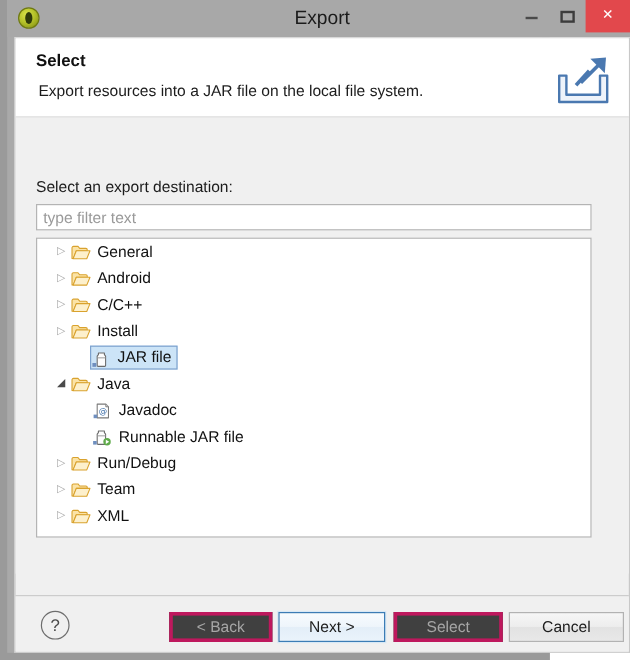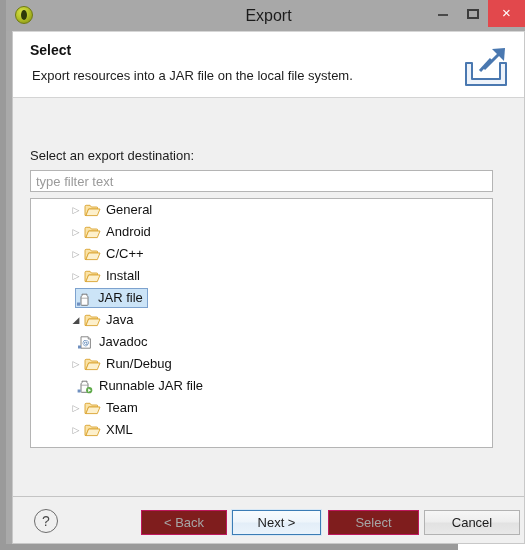--- a/index.html
+++ b/index.html
@@ -190,21 +190,21 @@
     overflow: hidden;
   }
   .tree-row {
     position: relative;
     height: 22px;
     line-height: 22px;
     white-space: nowrap;
     font-size: 13px;
     color: #111111;
   }
-  .tree-row.lvl0 { padding-left: 13px; margin-left: 25px; }
+  .tree-row.lvl0 { padding-left: 13px; }
   .tree-row.lvl1 { padding-left: 45px; }
 
   .twisty {
     display: inline-block;
     width: 14px;
     text-align: center;
     vertical-align: top;
     font-size: 9px;
     color: #a6a6a6;
     font-family: "DejaVu Sans", sans-serif;
@@ -282,22 +282,22 @@
     font-family: "Liberation Sans", sans-serif;
     background: linear-gradient(to bottom, #f6f6f6 0%, #ededed 48%, #e2e2e2 52%, #e8e8e8 100%);
     border: 1px solid #b2b2b2;
     box-sizing: border-box;
     color: #1c1c1c;
     cursor: default;
     padding: 0;
   }
   .dlg-btn.disabled {
     color: #a6a6a6;
-    background: #7f1d1d;
-    border: 1px solid #be185d;
+    background: #404040;
+    border: 3px solid #be185d;
   }
   .dlg-btn.default {
     border: 1px solid #3b7cb5;
     box-shadow: 0 0 0 1px #d8e8f5;
     background: linear-gradient(to bottom, #f7fbfe 0%, #eef5fb 48%, #e3eef8 52%, #eaf3fb 100%);
   }
   .btn-back   { left: 128px; width: 86px; }
   .btn-next   { left: 219px; width: 89px; }
   .btn-finish { left: 315px; width: 91px; }
   .btn-cancel { left: 411px; width: 96px; }
@@ -370,31 +370,31 @@
           <div class="tree-row lvl0"><span class="twisty expanded">◢</span><span class="sel-wrap"><span class="ic"><svg width="17" height="15" viewBox="0 0 17 15">
                   <path d="M1 3.5 A1.2 1.2 0 0 1 2.2 2.3 L6 2.3 L7.4 4 L12.6 4 A1.1 1.1 0 0 1 13.7 5.1 L13.7 6 L4.6 6 L2.2 12.4 L1 12.4 Z" fill="#fbe3a6" stroke="#d9a22e" stroke-width="0.9" stroke-linejoin="round"></path>
                   <path d="M4.6 6 L16 6 L13.3 12.6 L1.9 12.6 Z" fill="#fdf0cc" stroke="#d9a22e" stroke-width="0.9" stroke-linejoin="round"></path>
                 </svg></span><span class="tree-label">Java</span></span></div>
           <div class="tree-row lvl1"><span class="sel-wrap"><span class="ic"><svg width="17" height="15" viewBox="0 0 17 15">
                   <path d="M4 1.8 L11.2 1.8 L13.4 4 L13.4 13.2 L4 13.2 Z" fill="#ffffff" stroke="#7a7a7a" stroke-width="0.9" stroke-linejoin="round"></path>
                   <path d="M11.2 1.8 L11.2 4 L13.4 4" fill="#e2e2e2" stroke="#7a7a7a" stroke-width="0.8"></path>
                   <text x="5.2" y="10.4" font-family="DejaVu Sans, sans-serif" font-size="7" fill="#3f6fa8">@</text>
                   <rect x="1" y="10.5" width="3" height="3" fill="#6f8fbf"></rect>
                 </svg></span><span class="tree-label">Javadoc</span></span></div>
-          <div class="tree-row lvl0"><span class="twisty">▷</span><span class="sel-wrap"><span class="ic"><svg width="17" height="15" viewBox="0 0 17 15">
-                  <path d="M1 3.5 A1.2 1.2 0 0 1 2.2 2.3 L6 2.3 L7.4 4 L12.6 4 A1.1 1.1 0 0 1 13.7 5.1 L13.7 6 L4.6 6 L2.2 12.4 L1 12.4 Z" fill="#fbe3a6" stroke="#d9a22e" stroke-width="0.9" stroke-linejoin="round"></path>
-                  <path d="M4.6 6 L16 6 L13.3 12.6 L1.9 12.6 Z" fill="#fdf0cc" stroke="#d9a22e" stroke-width="0.9" stroke-linejoin="round"></path>
-                </svg></span><span class="tree-label">Run/Debug</span></span></div>
           <div class="tree-row lvl1"><span class="sel-wrap"><span class="ic"><svg width="17" height="15" viewBox="0 0 17 15">
                   <path d="M5 2.2 L10 2.2 L10 3.6 L11 4.8 L11 12.6 A0.7 0.7 0 0 1 10.3 13.3 L4.7 13.3 A0.7 0.7 0 0 1 4 12.6 L4 4.8 L5 3.6 Z" fill="#fdfdfd" stroke="#6b6b6b" stroke-width="0.9" stroke-linejoin="round"></path>
                   <path d="M4 6.2 L11 6.2" stroke="#9a9a9a" stroke-width="0.8"></path>
                   <circle cx="12.2" cy="11.2" r="3.1" fill="#5faa4a"></circle>
                   <path d="M11.2 9.5 L14 11.2 L11.2 12.9 Z" fill="#ffffff"></path>
                   <rect x="0.6" y="10.5" width="3" height="3" fill="#6f8fbf"></rect>
                 </svg></span><span class="tree-label">Runnable JAR file</span></span></div>
+          <div class="tree-row lvl0"><span class="twisty">▷</span><span class="sel-wrap"><span class="ic"><svg width="17" height="15" viewBox="0 0 17 15">
+                  <path d="M1 3.5 A1.2 1.2 0 0 1 2.2 2.3 L6 2.3 L7.4 4 L12.6 4 A1.1 1.1 0 0 1 13.7 5.1 L13.7 6 L4.6 6 L2.2 12.4 L1 12.4 Z" fill="#fbe3a6" stroke="#d9a22e" stroke-width="0.9" stroke-linejoin="round"></path>
+                  <path d="M4.6 6 L16 6 L13.3 12.6 L1.9 12.6 Z" fill="#fdf0cc" stroke="#d9a22e" stroke-width="0.9" stroke-linejoin="round"></path>
+                </svg></span><span class="tree-label">Run/Debug</span></span></div>
           <div class="tree-row lvl0"><span class="twisty">▷</span><span class="sel-wrap"><span class="ic"><svg width="17" height="15" viewBox="0 0 17 15">
                   <path d="M1 3.5 A1.2 1.2 0 0 1 2.2 2.3 L6 2.3 L7.4 4 L12.6 4 A1.1 1.1 0 0 1 13.7 5.1 L13.7 6 L4.6 6 L2.2 12.4 L1 12.4 Z" fill="#fbe3a6" stroke="#d9a22e" stroke-width="0.9" stroke-linejoin="round"></path>
                   <path d="M4.6 6 L16 6 L13.3 12.6 L1.9 12.6 Z" fill="#fdf0cc" stroke="#d9a22e" stroke-width="0.9" stroke-linejoin="round"></path>
                 </svg></span><span class="tree-label">Team</span></span></div>
           <div class="tree-row lvl0"><span class="twisty">▷</span><span class="sel-wrap"><span class="ic"><svg width="17" height="15" viewBox="0 0 17 15">
                   <path d="M1 3.5 A1.2 1.2 0 0 1 2.2 2.3 L6 2.3 L7.4 4 L12.6 4 A1.1 1.1 0 0 1 13.7 5.1 L13.7 6 L4.6 6 L2.2 12.4 L1 12.4 Z" fill="#fbe3a6" stroke="#d9a22e" stroke-width="0.9" stroke-linejoin="round"></path>
                   <path d="M4.6 6 L16 6 L13.3 12.6 L1.9 12.6 Z" fill="#fdf0cc" stroke="#d9a22e" stroke-width="0.9" stroke-linejoin="round"></path>
                 </svg></span><span class="tree-label">XML</span></span></div>
         </div>
     </div>

